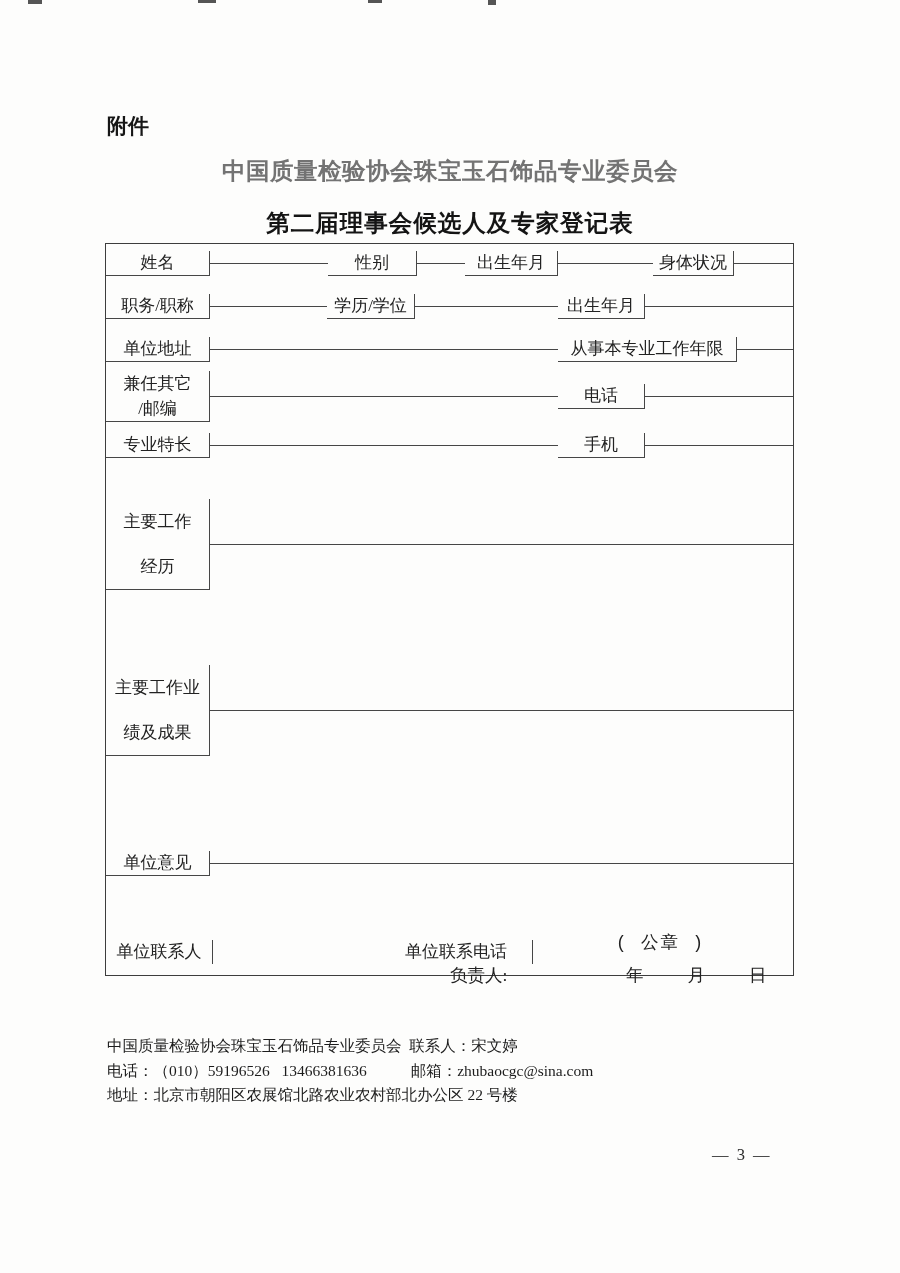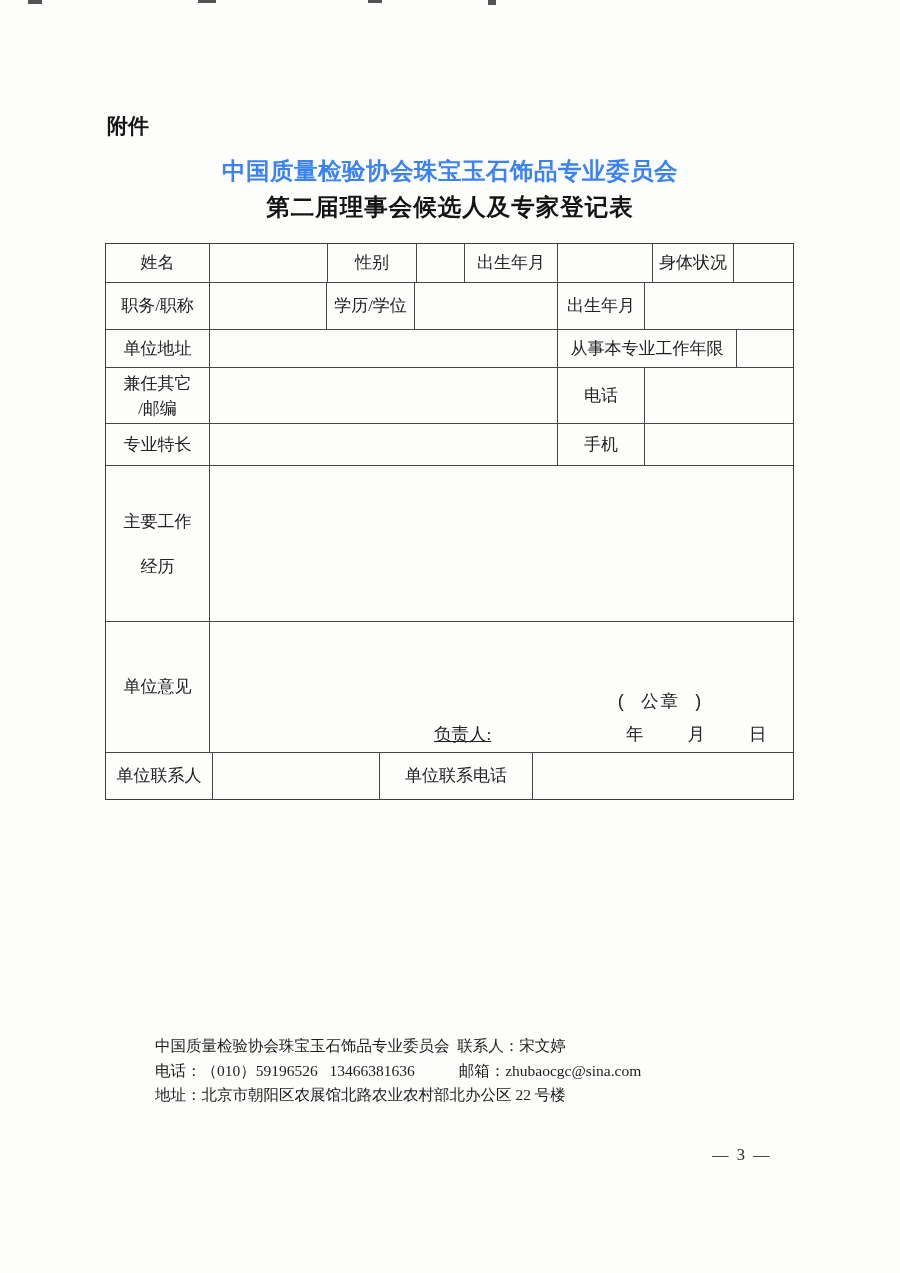--- a/index.html
+++ b/index.html
@@ -18,56 +18,56 @@
 
   
   .attachment {
     position:absolute; left:107px; top:112px;
     font-family:"DejaVu Sans","Liberation Sans",sans-serif;
     font-weight:700; font-size:21px; color:#161616;
   }
   .title-wrap { position:absolute; left:0; top:155px; width:900px; text-align:center; }
   .title-line1 {
     font-family:"DejaVu Sans","Liberation Sans",sans-serif;
-    font-weight:700; font-size:23.5px; letter-spacing:0.5px; color:#3b82f6;
+    font-weight:700; font-size:23.5px; letter-spacing:0.5px; color:#737373;
   }
   .title-line2 {
     font-family:"DejaVu Sans","Liberation Sans",sans-serif;
     font-weight:700; font-size:23.5px; letter-spacing:1px; color:#141414;
-    margin-top:4px;
+    margin-top:20px;
   }
 
   
   .tbl {
     position:absolute; left:105px; top:243px; width:689px;
     border:1px solid #3d3d3d;
     background:#fdfdfc;
   }
-  .tr { display:flex; }
+  .tr { display:flex;align-items:center; }
   .c {
     border-right:1px solid #464646;
     border-bottom:1px solid #464646;
     display:flex; flex-direction:column;
     align-items:center; justify-content:center;
     font-size:17px; color:#222; text-align:center;
     line-height:24px;
   }
   .c.cl:last-child, .c.noR { border-right:none; }
   .tr.last .c { border-bottom:none; }
 
   .opinion-content { position:relative; justify-content:flex-start; align-items:flex-start; }
   .seal   { position:absolute; left:406px; top:68px;  font-size:17.5px; letter-spacing:2px;font-family:Liberation Mono, monospace; }
-  .resp   { position:absolute; left:224px; top:100px; font-size:17.5px;text-decoration:underline; }
+  .resp   { position:absolute; left:240px; top:100px; font-size:17.5px; }
   .ymd    { position:absolute; left:416px; top:100px; display:flex; gap:44px; font-size:17.5px; }
 
   .email-label { font-family:"DejaVu Sans Mono","Liberation Mono",monospace; font-size:15.5px; }
 
   
   .footer { position:absolute; left:107px; top:1037px; font-size:15.5px; color:#1c1c1c; }
-  .footer .fl { margin-bottom:6.5px; line-height:18px;margin-left:48px; }
+  .footer .fl { margin-bottom:6.5px; line-height:18px; }
   .footer .gap { display:inline-block; width:44px; }
 
   .page-num {
     position:absolute; left:712px; top:1145px;
     font-size:16.5px; color:#2a2a2a; letter-spacing:2px;
   }
 </style>
 </head>
 <body>
 
@@ -130,20 +130,27 @@
 
 
   <div class="tr" style="height:156px">
     <div class="c" style="width:104px;line-height:45px">
       <span>主要工作</span>
       <span>经历</span>
     </div>
     <div class="c cl" style="width:583px"></div>
   </div>
 
+  <div class="tr" style="height:176px">
+    <div class="c" style="width:104px;line-height:45px">
+      <span>主要工作业</span>
+      <span>绩及成果</span>
+    </div>
+    <div class="c cl" style="width:583px"></div>
+  </div>
 
   <div class="tr" style="height:131px">
     <div class="c" style="width:104px">单位意见</div>
     <div class="c cl opinion-content" style="width:583px">
       <span class="seal">( 公章 )</span>
       <span class="resp">负责人:</span>
       <span class="ymd">
         <span>年</span>
         <span>月</span>
         <span>日</span>

